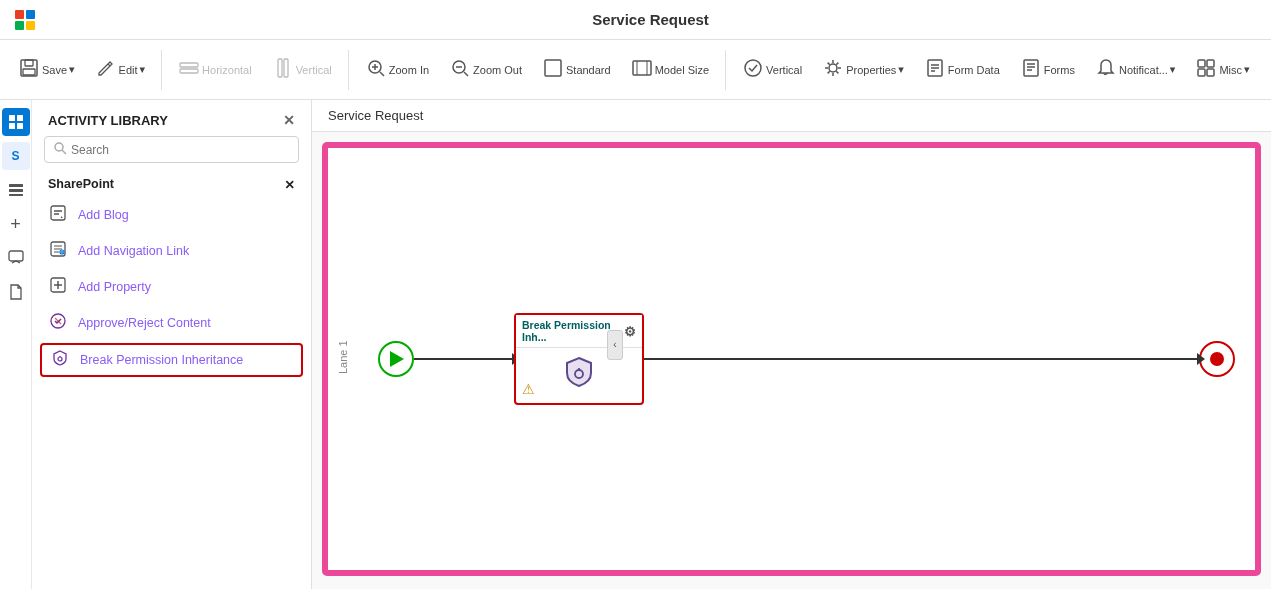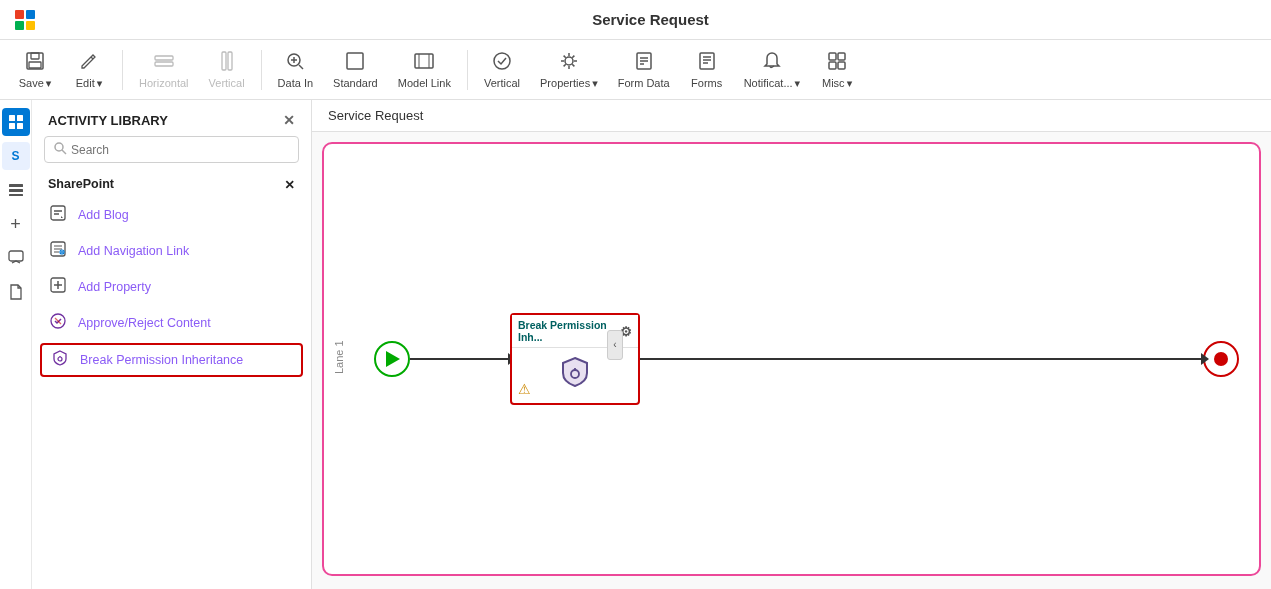--- a/index.html
+++ b/index.html
@@ -50,21 +50,21 @@
       background: #fff;
       border-bottom: 1px solid #e0e0e0;
       display: flex;
       align-items: center;
       height: 60px;
       padding: 0 10px;
       gap: 4px;
     }
     .toolbar-item {
       display: flex;
-      flex-direction: column;
+      flex-direction: row;
       align-items: center;
       justify-content: center;
       padding: 4px 8px;
       cursor: pointer;
       border-radius: 4px;
       min-width: 50px;
       color: #444;
       font-size: 11px;
       gap: 2px;
     }
@@ -226,24 +226,24 @@
     }
     .canvas-content {
       position: relative;
       width: 100%;
       height: calc(100% - 35px);
       overflow: hidden;
     }
     .lane {
       position: relative;
       margin: 10px;
-      border: 2px solid #ec4899;
+      border: 6px solid #ec4899;
       background: #fff;
       height: calc(100% - 20px);
-      border-radius: 10px;
+      border-radius: 5px;
     }
     .lane-label {
       position: absolute;
       left: 0;
       top: 50%;
       transform: translateY(-50%) rotate(-90deg);
       font-size: 11px;
       color: #888;
       writing-mode: horizontal-tb;
       white-space: nowrap;
@@ -458,42 +458,52 @@
   <div class="toolbar-divider"></div>
 
   <div class="toolbar-item">
     <div class="tb-icon">
       <svg width="22" height="22" viewBox="0 0 22 22" fill="none">
           <circle cx="10" cy="10" r="6" stroke="#555" stroke-width="1.5" fill="none"></circle>
           <path d="M15 15 L19 19" stroke="#555" stroke-width="1.5"></path>
           <path d="M10 7 L10 13 M7 10 L13 10" stroke="#555" stroke-width="1.5"></path>
         </svg>
     </div>
-    <span>Data In</span>
-  </div>
-
+    <span>Zoom In</span>
+  </div>
+
+  <div class="toolbar-item">
+    <div class="tb-icon">
+      <svg width="22" height="22" viewBox="0 0 22 22" fill="none">
+          <circle cx="10" cy="10" r="6" stroke="#555" stroke-width="1.5" fill="none"></circle>
+          <path d="M15 15 L19 19" stroke="#555" stroke-width="1.5"></path>
+          <path d="M7 10 L13 10" stroke="#555" stroke-width="1.5"></path>
+        </svg>
+    </div>
+    <span>Zoom Out</span>
+  </div>
 
   <div class="toolbar-item">
     <div class="tb-icon">
       <svg width="22" height="22" viewBox="0 0 22 22" fill="none">
           <rect x="3" y="3" width="16" height="16" rx="1" stroke="#555" stroke-width="1.5" fill="none"></rect>
         </svg>
     </div>
     <span>Standard</span>
   </div>
 
   <div class="toolbar-item">
     <div class="tb-icon">
       <svg width="22" height="22" viewBox="0 0 22 22" fill="none">
           <rect x="2" y="4" width="18" height="14" rx="1" stroke="#555" stroke-width="1.5" fill="none"></rect>
           <path d="M6 4 L6 18" stroke="#555" stroke-width="1"></path>
           <path d="M16 4 L16 18" stroke="#555" stroke-width="1"></path>
         </svg>
     </div>
-    <span>Model Link</span>
+    <span>Model Size</span>
   </div>
 
   <div class="toolbar-divider"></div>
 
   <div class="toolbar-item">
     <div class="tb-icon">
       <svg width="22" height="22" viewBox="0 0 22 22" fill="none">
           <circle cx="11" cy="11" r="8" stroke="#555" stroke-width="1.5" fill="none"></circle>
           <path d="M7 11 L10 14 L15 8" stroke="#555" stroke-width="1.5" fill="none"></path>
         </svg>

